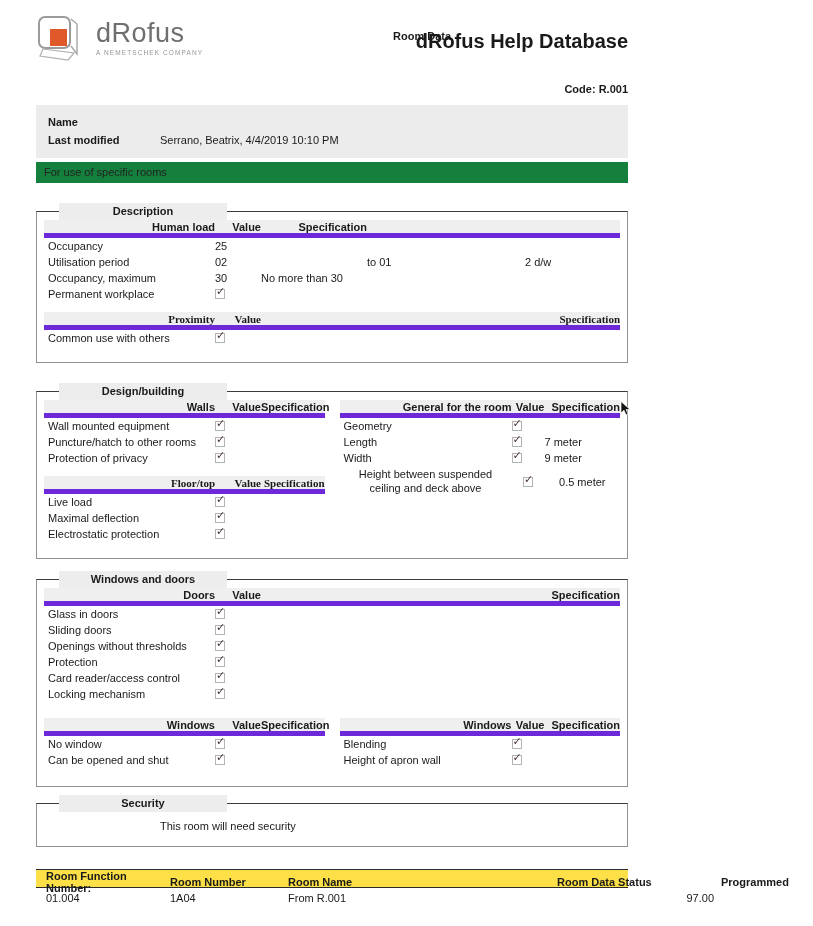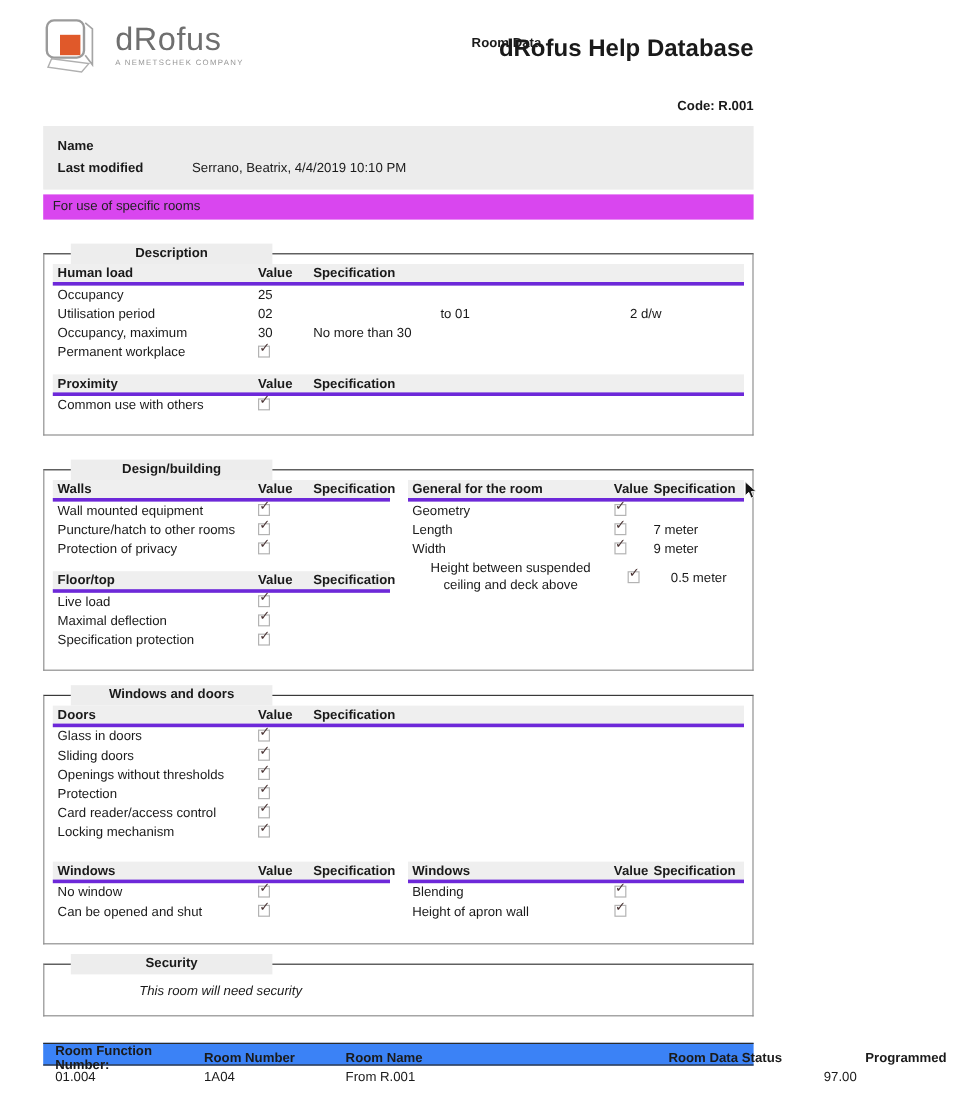--- a/index.html
+++ b/index.html
@@ -15,55 +15,55 @@
   .brand { font-size:27px; line-height:26px; color:#6f6f6f; font-weight:500; letter-spacing:.5px; }
   .tagline { font-size:6.5px; letter-spacing:1.1px; color:#969696; margin-top:3px; }
   .doc-title { position:absolute; left:357px; top:16px; font-size:11px; font-weight:bold; }
   .db-title { position:absolute; right:0; top:16px; font-size:20px; font-weight:bold; }
   .code-line { text-align:right; font-weight:bold; margin-top:17px; height:14px; }
 
   
   .info-box { background:#ececec; margin-top:8px; padding:8px 12px 9px 12px; }
   .info-row { display:grid; grid-template-columns:112px auto; height:18px; align-items:center; }
   .info-label { font-weight:bold; }
-  .note-bar { background:#d946ef; margin-top:4px; padding:4px 8px 5px 8px; color:#222; }
+  .note-bar { background:#15803d; margin-top:4px; padding:4px 8px 5px 8px; color:#222; }
 
   
   .section { position:relative; border:1px solid #909090; border-top:1px solid #3a3a3a;
              margin-top:28px; padding:8px 7px 16px 7px; }
   .section-tab { position:absolute; top:-9px; left:22px; width:168px; text-align:center;
                  background:#ededed; font-weight:bold; padding:2px 0 3px 0; }
-  .band { background:#efefef; border-bottom:3px solid #6d28d9; font-weight:bold;
-          height:18px; align-items:center; }
+  .band { background:#efefef; border-bottom:5px solid #6d28d9; font-weight:bold;
+          height:18px; align-items:center;text-align:right; }
   .row { height:16px; align-items:center; }
   .g-desc { display:grid; grid-template-columns:171px 46px 106px 158px auto; }
   .g-left { display:grid; grid-template-columns:171px 46px auto; }
   .g-right { display:grid; grid-template-columns:172px 33px auto; }
   .cell1 { padding-left:4px; }
   .wrap2 { height:auto; min-height:16px; line-height:14px; padding:1px 0 2px 0;text-align:center; }
   .wrap2 .cell1 { max-width:168px; }
   .cols2 { display:flex; gap:15px; }
   .col { flex:1 1 0; min-width:0; }
-  .mt { margin-top:10px; }
+  .mt { margin-top:10px;font-family:Liberation Serif, serif; }
   .mtw { margin-top:16px; }
 
   
   .cb { display:inline-block; width:10px; height:10px; border:1px solid #b3b3b3;
         background:#fff; position:relative; vertical-align:middle; margin-top:-2px; }
   .cb i { font-style:normal; position:absolute; left:0px; top:-4px; font-size:11px;
           line-height:11px; color:#4a3434; }
 
   
-  .sec-text { margin:8px 0 0 72px;font-style:italic; }
+  .sec-text { margin:8px 0 0 116px; }
   .section.sec { padding-bottom:14px; margin-top:16px; }
 
   
   .room-table { margin-top:22px; }
   .rt-head { display:grid; grid-template-columns:134px 118px 269px 164px auto;
-             background:#3b82f6; border-top:1px solid #2b2b2b; border-bottom:1px solid #2b2b2b;
+             background:#fde047; border-top:1px solid #2b2b2b; border-bottom:1px solid #2b2b2b;
              font-weight:bold; height:19px; align-items:center; }
   .rt-row { display:grid; grid-template-columns:134px 118px 269px 164px auto;
             height:20px; align-items:center; }
   .rt-c1 { padding-left:10px; }
   .rt-last { text-align:right; padding-right:7px; }
 
   .cursor { position:absolute; left:620px; top:401px; }
 </style>
 </head>
 <body>
@@ -188,21 +188,21 @@
           <span class="cell1">Live load</span>
           <span><span class="cb"><i>✓</i></span></span>
             <span></span>
         </div>
         <div class="row g-left">
           <span class="cell1">Maximal deflection</span>
           <span><span class="cb"><i>✓</i></span></span>
             <span></span>
         </div>
         <div class="row g-left">
-          <span class="cell1">Specification protection</span>
+          <span class="cell1">Electrostatic protection</span>
           <span><span class="cb"><i>✓</i></span></span>
             <span></span>
         </div>
       </div>
 
       <div class="col">
         <div class="band g-right">
           <span class="cell1">General for the room</span>
           <span>Value</span>
           <span>Specification</span>

